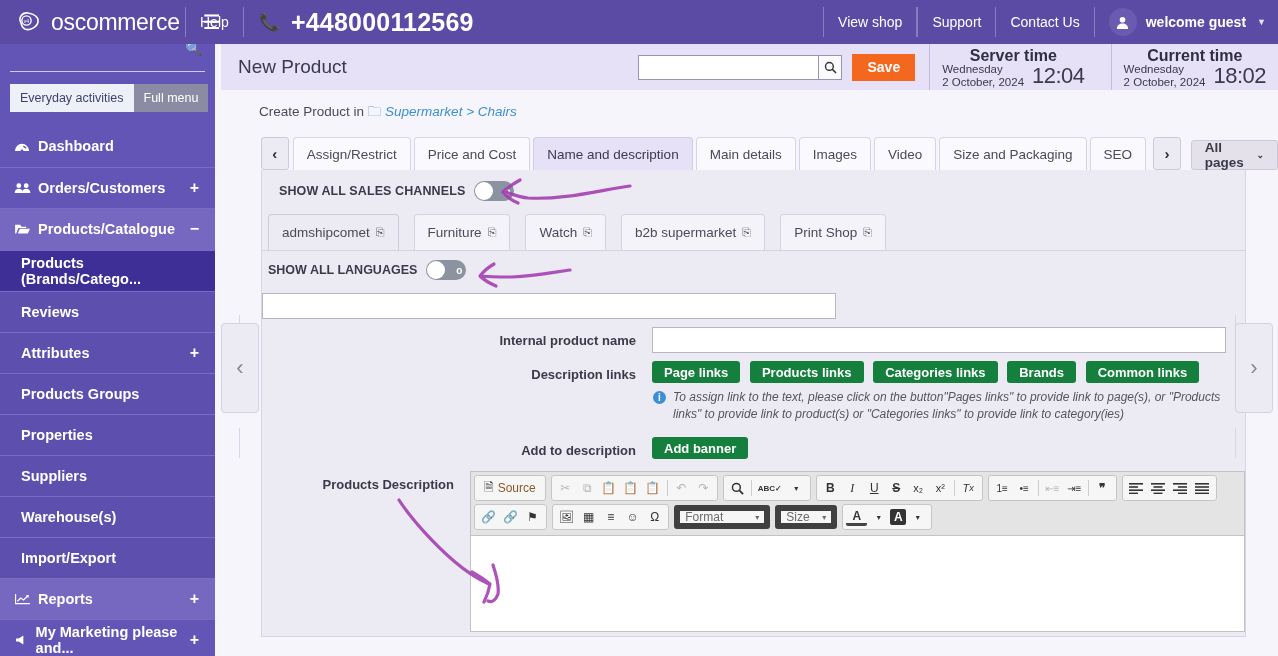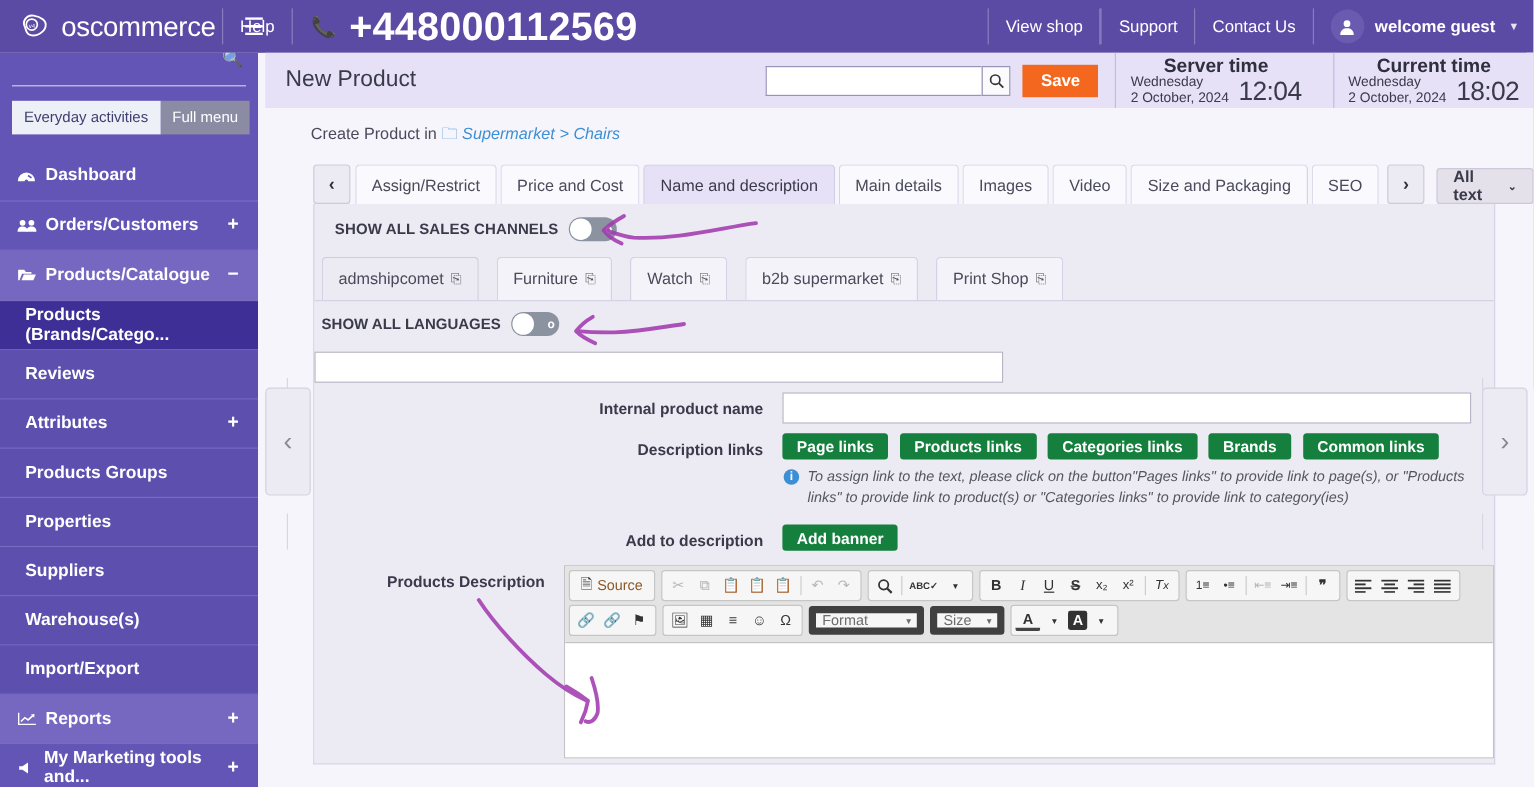--- a/index.html
+++ b/index.html
@@ -23,21 +23,21 @@
   .brand-logo { width:26px; height:26px; position:relative; }
   .brand-logo svg { display:block; }
   .brand-name { font-size:23px; letter-spacing:-.3px; font-weight:400; color:#fff; }
   .hamburger { display:flex; align-items:center; padding:0 14px; font-size:20px; color:#fff; cursor:pointer;}
   .tb-divider { width:1px; background:rgba(255,255,255,.28); margin:7px 0; }
   .tb-item {
     display:flex; align-items:center; padding:0 14px; font-size:14px;
     color:#fff; cursor:pointer; white-space:nowrap;
   }
   .phone { display:flex; align-items:center; gap:10px; padding:0 16px; }
-  .phone-num { font-size:33px; font-weight:bold; letter-spacing:.2px; }
+  .phone-num { font-size:25px; font-weight:bold; letter-spacing:.2px; }
   .phone-ico { font-size:17px; }
   .tb-spacer { flex:1 1 auto; }
   .user-area { display:flex; align-items:center; gap:9px; padding:0 12px 0 14px; }
   .avatar {
     width:28px;height:28px;border-radius:50%;background:#6b5bb0;
     display:flex;align-items:center;justify-content:center;font-size:15px;
   }
   .user-name { font-size:14px; font-weight:bold; }
   .caret-sm { font-size:9px; opacity:.85; margin-left:2px; }
 
@@ -356,21 +356,21 @@
         <span>Reports</span>
         <span class="plus">+</span>
       </div>
 
       <div class="side-item">
         <span class="ico">
           <svg width="15" height="12" viewBox="0 0 16 13">
               <path d="M2 5 L2 8 L5 8 L10 11.5 L10 1.5 L5 5 Z" fill="#fff"></path>
             </svg>
         </span>
-        <span>My Marketing tools and...</span>
+        <span>My Marketing please and...</span>
         <span class="plus">+</span>
       </div>
     </div>
   </div>
 
   <div class="side-scroll">
     <div class="thumb"></div>
     <div class="grip"></div>
   </div>
 
@@ -429,21 +429,21 @@
       <div class="tab active">Name and description</div>
       <div class="tab">Main details</div>
       <div class="tab">Images</div>
       <div class="tab">Video</div>
       <div class="tab">Size and Packaging</div>
       <div class="tab">SEO</div>
       <div class="arrow-btn" style="margin-left:4px;">
         <span>›</span>
       </div>
       <div class="allpages">
-        <span>All text</span>
+        <span>All pages</span>
         <span class="cv">⌄</span>
       </div>
     </div>
 
     <div class="panel">
 
       <div class="chanbar">
         <span class="lbl">SHOW ALL SALES CHANNELS</span>
         <span class="toggle">
           <span class="knob"></span>

